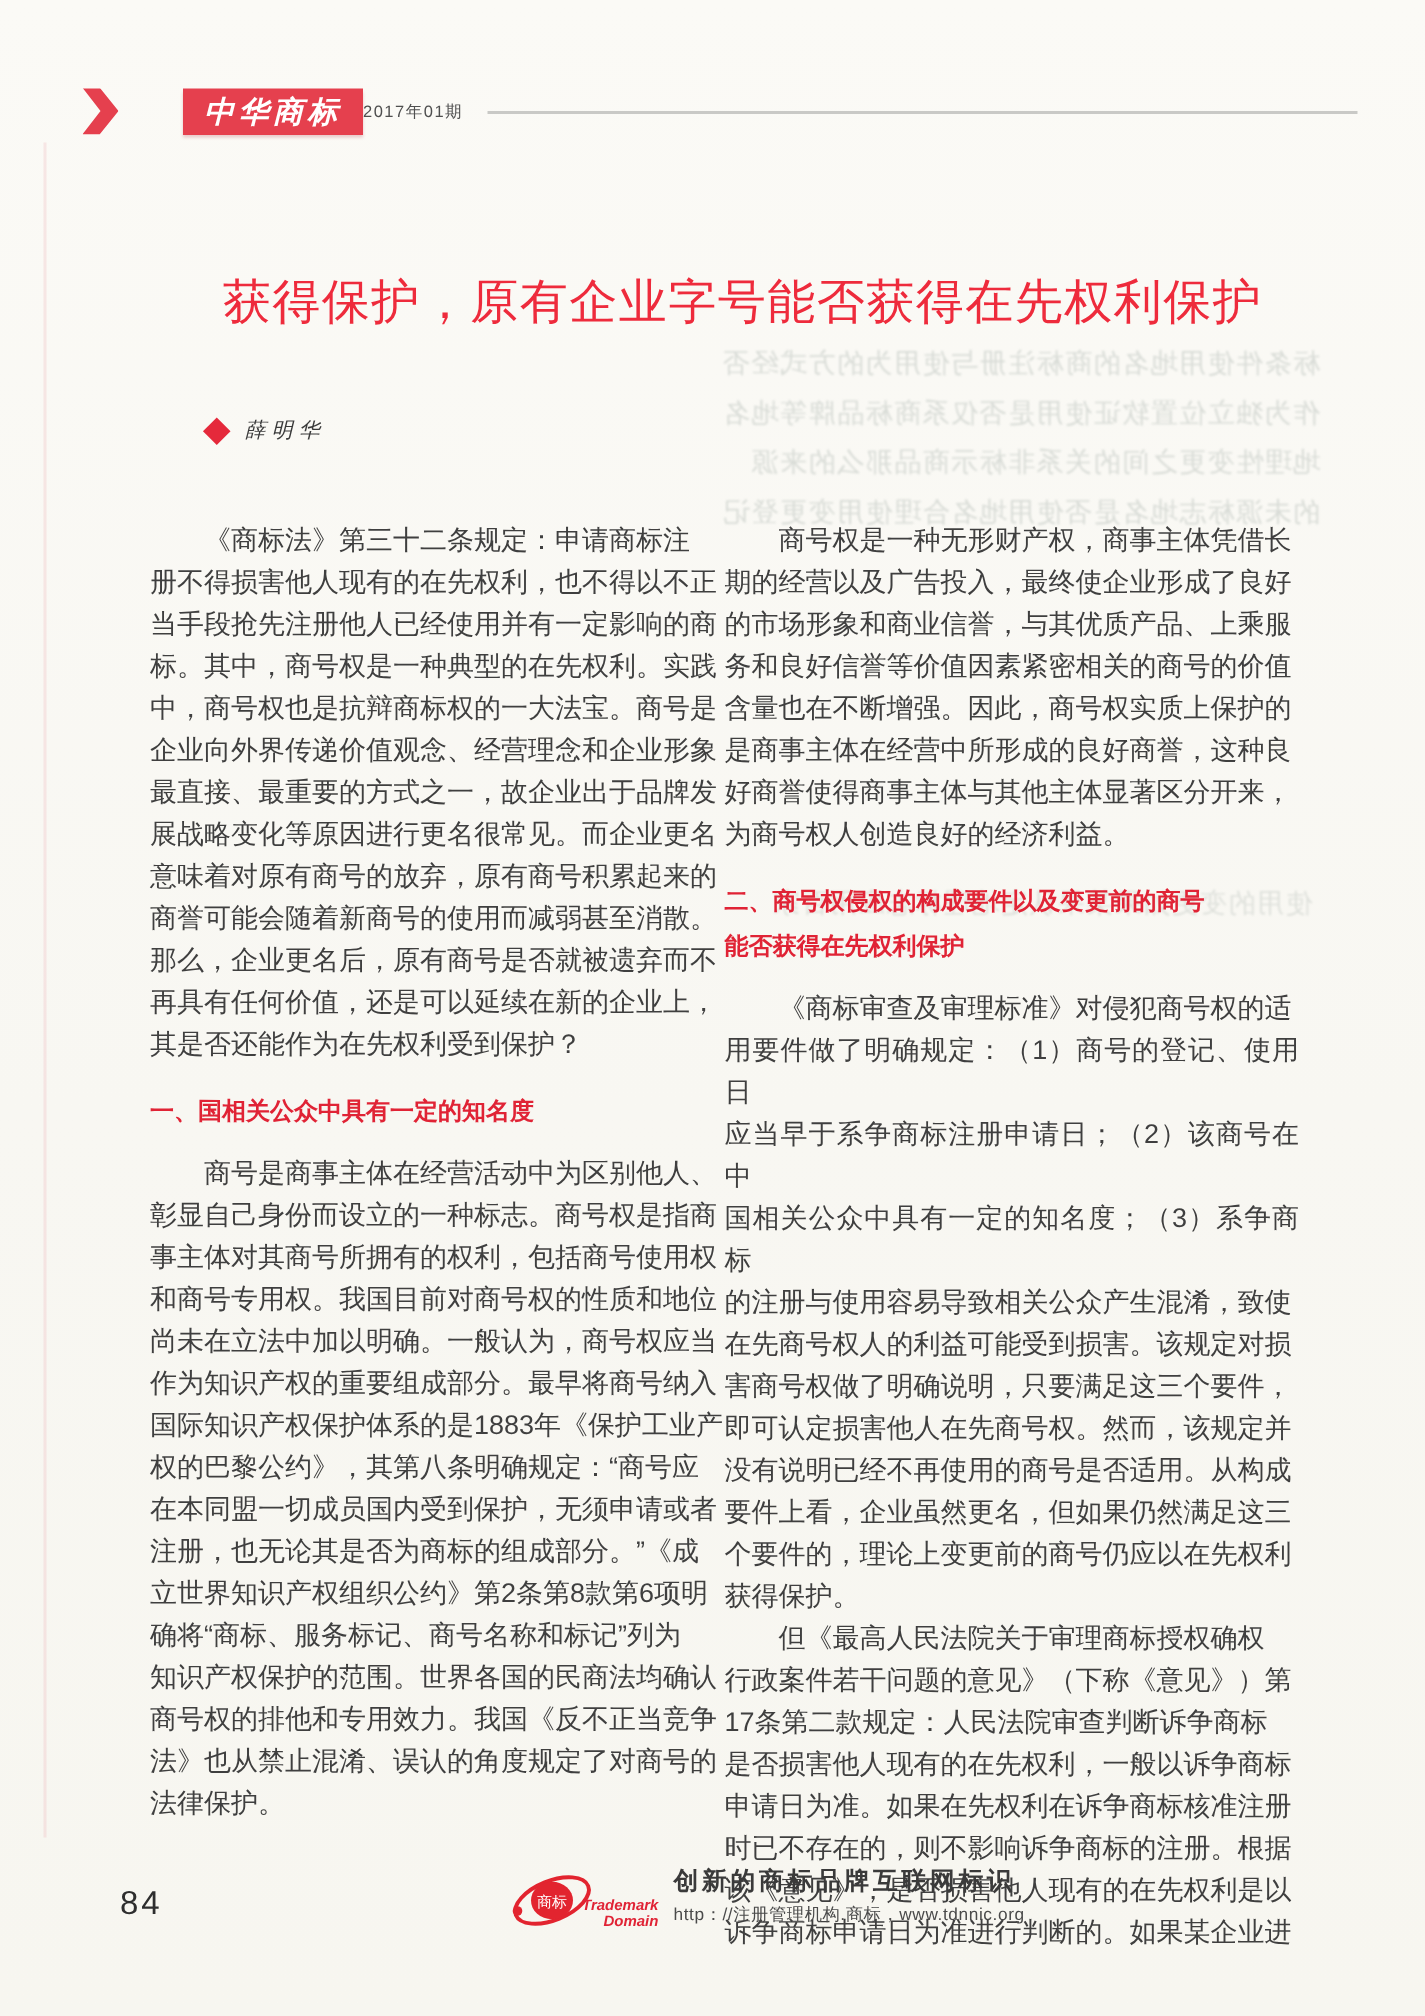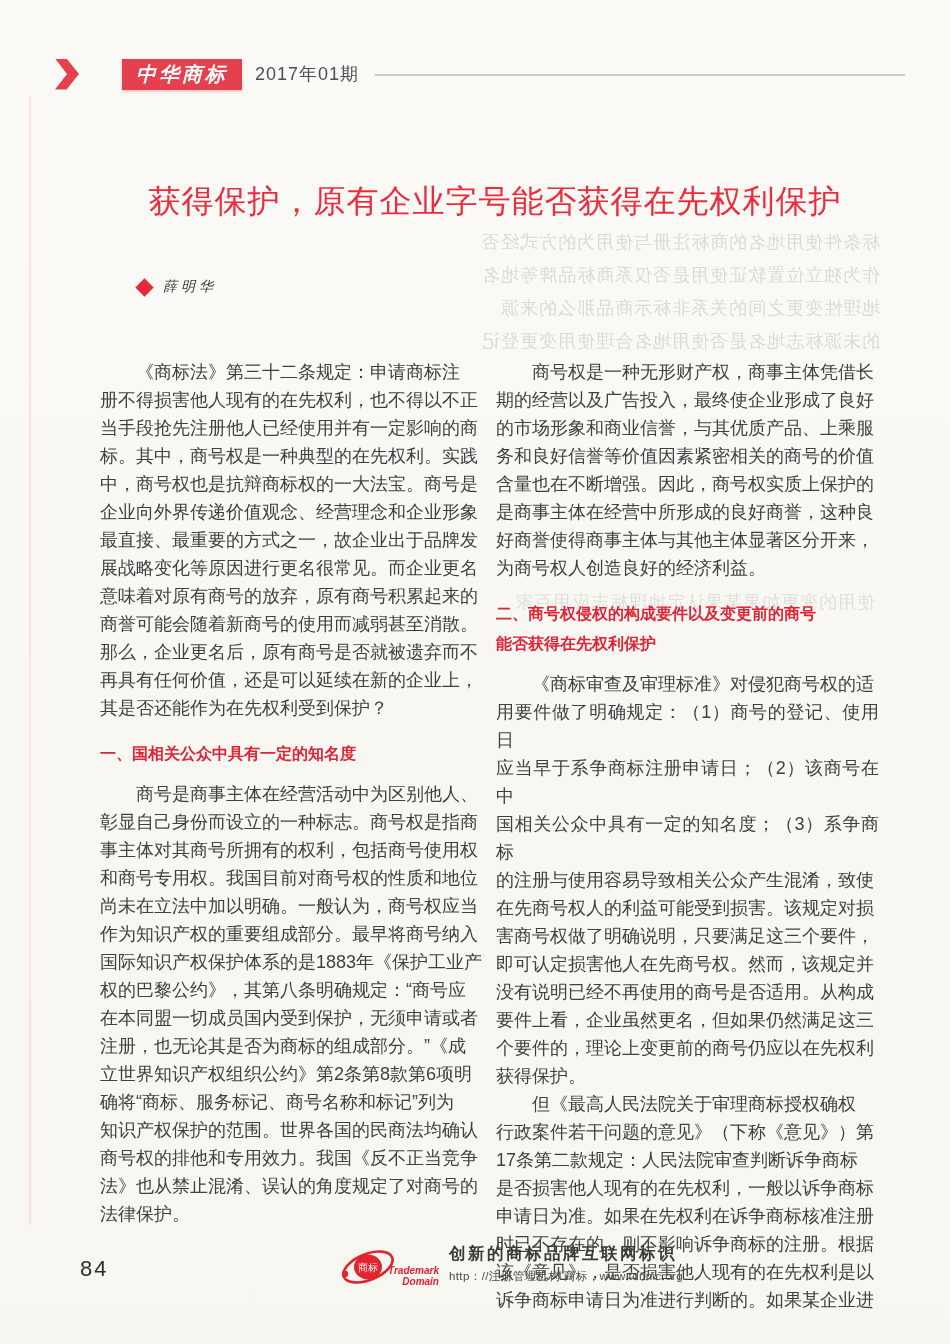--- a/index.html
+++ b/index.html
@@ -20,32 +20,32 @@
   
   .header { position:absolute; left:55px; right:45px; top:57px; height:34px;
     display:flex; align-items:center; }
   .brand-badge { display:flex; align-items:center;gap:40px; }
   .brand-chevron { width:24px; height:31px; background:#e5404e; margin-right:3px;
     clip-path:polygon(0 0, 48% 0, 100% 50%, 48% 100%, 0 100%, 50% 50%); }
   .brand-rect { background:#e5404e; color:#fff; height:31px; padding:0 14px;
     display:flex; align-items:center;
     font-family:"DejaVu Serif", serif; font-style:italic; font-weight:bold;
     font-size:20px; letter-spacing:3px; box-shadow:0 2px 2px rgba(180,60,70,.25); }
-  .issue { margin-left:13px; font-size:18px; color:#4f4f4f; letter-spacing:1px; }
+  .issue { font-size:11px; color:#4f4f4f; letter-spacing:1px; }
   .header-rule { flex:1; height:2px; background:#c9c9c6; margin-left:16px; margin-top:2px; }
   
   .title { position:absolute; left:100px; right:60px; top:180px; text-align:center;
     font-size:32px; font-weight:500; color:#ee2b3c; letter-spacing:1px; white-space:nowrap; }
   .author { position:absolute; left:138px; top:278px; display:flex; align-items:center; }
   .author .diamond { width:13px; height:13px; background:#e5293b; transform:rotate(45deg);
     margin-right:12px; }
   .author .name { font-size:14px; color:#3a3a3a; letter-spacing:4px;font-style:italic; }
   
-  .columns { position:absolute; left:100px; top:358px; width:779px;
-    display:flex; gap:13px; }
+  .columns { position:absolute; left:100px; top:346px; width:779px;
+    display:flex; }
   .col { width:383px; font-size:18px; line-height:28px; color:#3f3f3f; }
   .col p { white-space:pre-line; text-align:justify; }
   .col h2 { font-size:16px; line-height:30px; font-weight:bold; color:#e02335;
     margin:17px 0 11px; white-space:pre-line; }
   
   .page-number { position:absolute; left:80px; top:1256px; font-size:22px;
     color:#2e2e2e; letter-spacing:2px; }
   .footer-logo { position:absolute; left:340px; top:1243px; display:flex; align-items:flex-start; }
   .logo-en { font-size:10px; line-height:11px; font-style:italic; font-weight:bold;
     color:#e02335; margin:22px 0 0 -8px; }

